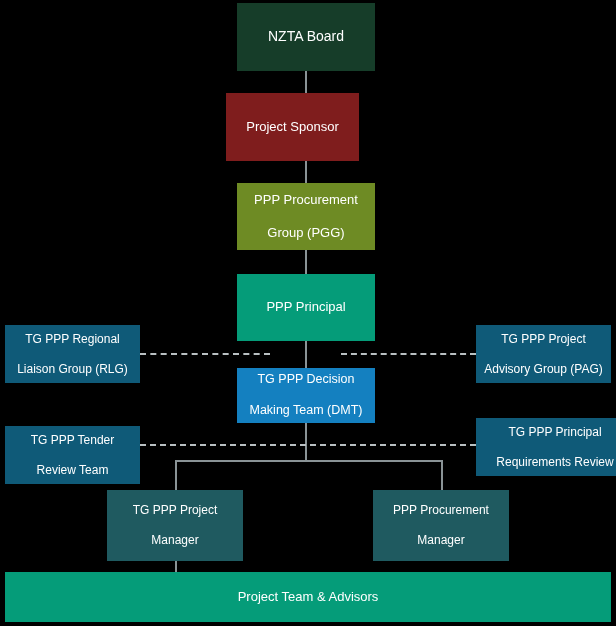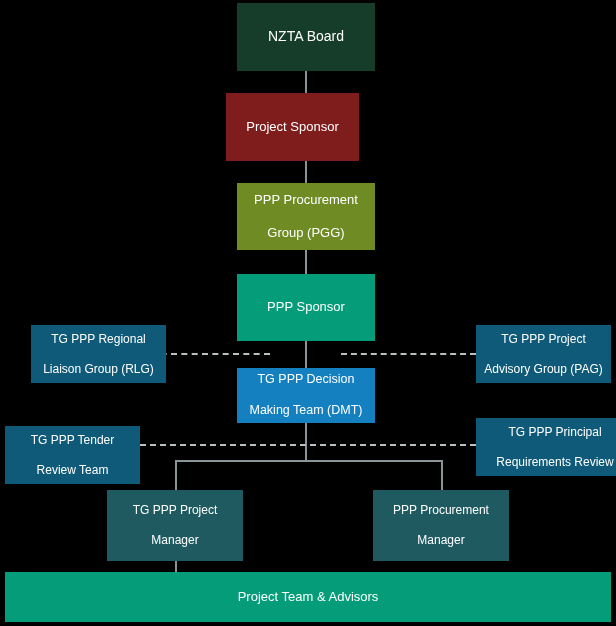--- a/index.html
+++ b/index.html
@@ -84,31 +84,31 @@
   </div>
 
   <div class="node" style="left:237px; top:183px; width:138px; height:67px; background:#6e8b24; font-size:13px;">
     <span>
       <span>PPP Procurement</span><br>
       <span>Group (PGG)</span>
     </span>
   </div>
 
   <div class="node" style="left:237px; top:274px; width:138px; height:67px; background:#059c79; font-size:13px;">
-    <span>PPP Sponsor</span>
+    <span>PPP Principal</span>
   </div>
 
   <div class="node" style="left:237px; top:368px; width:138px; height:55px; background:#1480c0; font-size:12.5px;justify-content:flex-end;">
     <span>
       <span>TG PPP Decision</span><br>
       <span>Making Team (DMT)</span>
     </span>
   </div>
 
-  <div class="node" style="left:5px; top:325px; width:135px; height:58px; background:#0f5a78; font-size:12px;margin-left:26px;">
+  <div class="node" style="left:5px; top:325px; width:135px; height:58px; background:#0f5a78; font-size:12px;">
     <span>
       <span>TG PPP Regional</span><br>
       <span>Liaison Group (RLG)</span>
     </span>
   </div>
 
   <div class="node" style="left:476px; top:325px; width:135px; height:58px; background:#0f5a78; font-size:12px;">
     <span>
       <span>TG PPP Project</span><br>
       <span>Advisory Group (PAG)</span>

